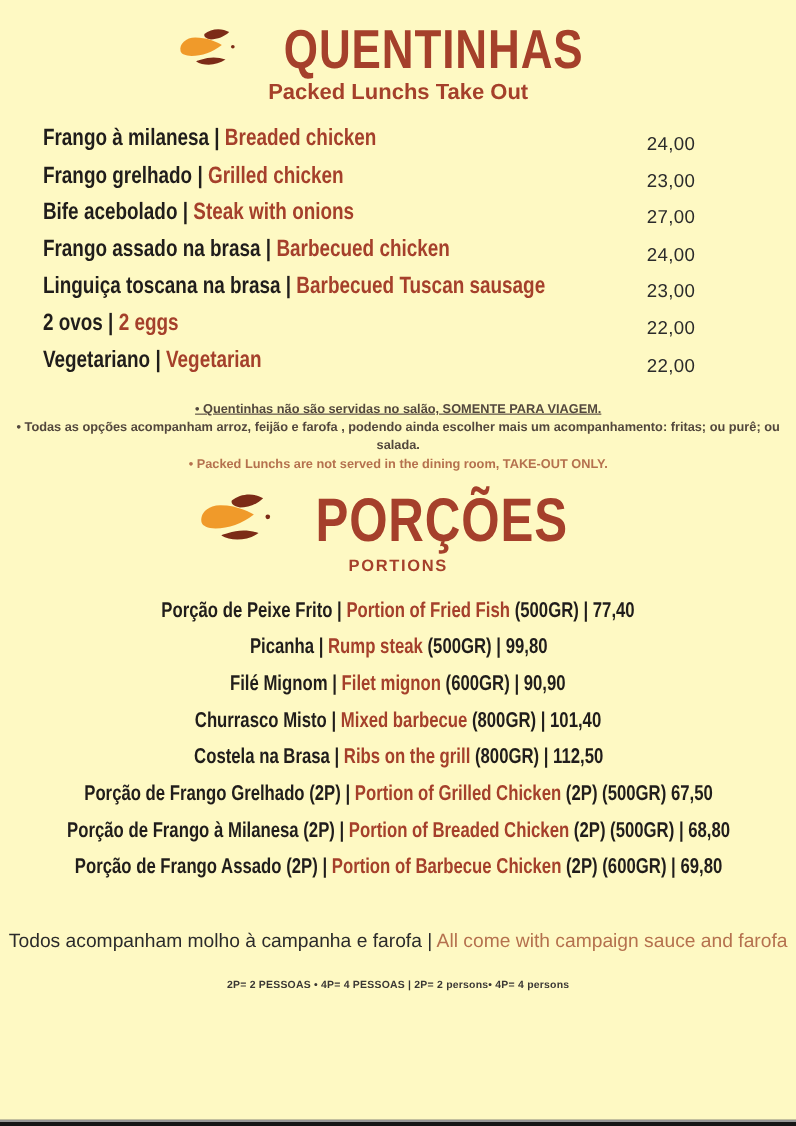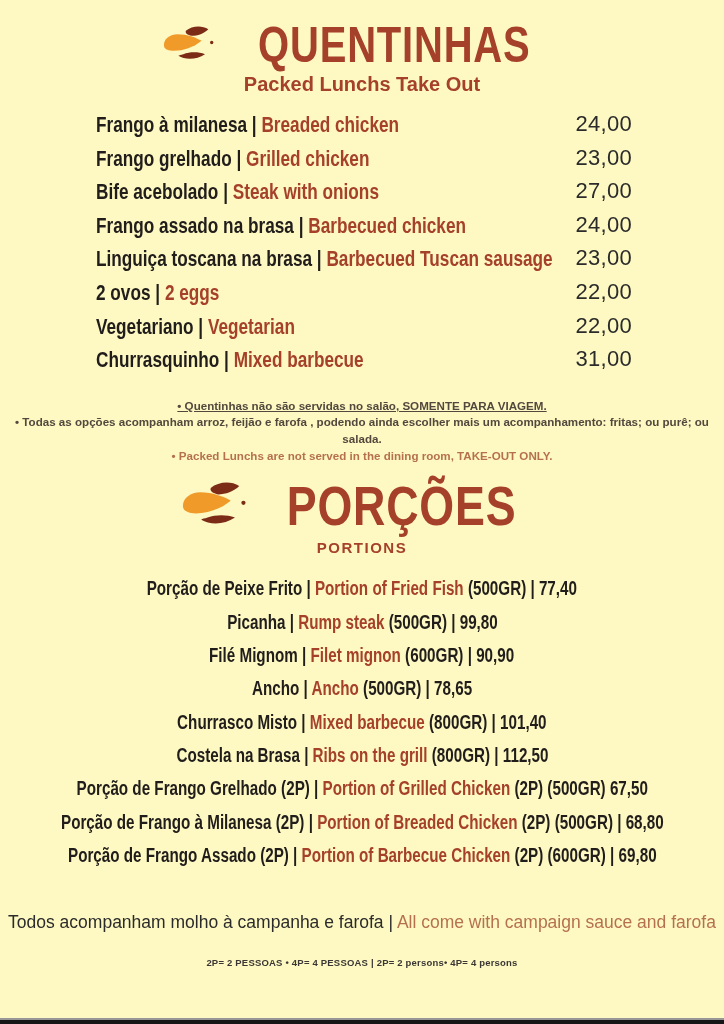--- a/index.html
+++ b/index.html
@@ -17,26 +17,26 @@
   .hdr2{margin-top:14px}
   .big-title{font-weight:bold;color:var(--rust);white-space:nowrap;line-height:1;
              transform:scaleX(.8);transform-origin:50% 50%;letter-spacing:1px}
   .t1{font-size:50px}
   .t2{font-size:56px}
   .subtitle{text-align:center;color:var(--rust);font-weight:bold}
   .sub1{font-size:20px;margin-top:3px}
   .sub2{font-size:15px;margin-top:5px;letter-spacing:1.5px}
 
   
-  .q-list{margin:15px 92px 0 96px}
+  .q-list{margin:15px 92px 0 39px}
   .q-row{position:relative;height:33.6px}
   .q-name{position:absolute;left:0;top:2px;font-weight:bold;font-size:21.5px;white-space:nowrap;
           transform:scaleX(.8);transform-origin:0 0;color:var(--dark)}
   .en{color:var(--rust)}
-  .q-price{position:absolute;right:0;top:0;font-size:22px;color:var(--price);letter-spacing:.3px}
+  .q-price{position:absolute;right:0;top:10px;font-size:17px;color:var(--price);letter-spacing:.3px}
 
   
   .notes{margin-top:18px;text-align:center;font-weight:bold;font-size:11.6px;line-height:16.6px}
   .note.dark{color:var(--note-dark)}
   .note.dark-underline{color:var(--note-dark);text-decoration:underline}
   .note.rust{color:var(--rust-light)}
   .note.rust-underline{color:var(--rust-light);}
 
   
   .p-list{margin-top:21px;display:flex;flex-direction:column;align-items:center}
@@ -93,24 +93,20 @@
         <span class="q-price">23,00</span>
       </div>
       <div class="q-row">
         <span class="q-name"><span class="pt">2 ovos</span><span class="sep"> | </span><span class="en">2 eggs</span></span>
         <span class="q-price">22,00</span>
       </div>
       <div class="q-row">
         <span class="q-name"><span class="pt">Vegetariano</span><span class="sep"> | </span><span class="en">Vegetarian</span></span>
         <span class="q-price">22,00</span>
       </div>
-      <div class="q-row">
-        <span class="q-name"><span class="pt">Churrasquinho</span><span class="sep"> | </span><span class="en">Mixed barbecue</span></span>
-        <span class="q-price">31,00</span>
-      </div>
     </div>
 
   <div class="notes">
       <div class="note dark-underline">• Quentinhas não são servidas no salão, SOMENTE PARA VIAGEM.</div>
       <div class="note dark">• Todas as opções acompanham arroz, feijão e farofa , podendo ainda escolher mais um acompanhamento: fritas; ou purê; ou salada.</div>
       <div class="note rust-underline">• Packed Lunchs are not served in the dining room, TAKE-OUT ONLY.</div>
     </div>
 
   <div class="hdr hdr2">
     <svg class="logo" width="76" height="56" viewBox="0 0 72 52">
@@ -127,23 +123,20 @@
       <div class="p-row">
         <span class="p-text"><span class="pt">Porção de Peixe Frito</span><span class="sep"> | </span><span class="en">Portion of Fried Fish</span> <span class="tail">(500GR) | 77,40</span></span>
       </div>
       <div class="p-row">
         <span class="p-text"><span class="pt">Picanha</span><span class="sep"> | </span><span class="en">Rump steak</span> <span class="tail">(500GR) | 99,80</span></span>
       </div>
       <div class="p-row">
         <span class="p-text"><span class="pt">Filé Mignom</span><span class="sep"> | </span><span class="en">Filet mignon</span> <span class="tail">(600GR) | 90,90</span></span>
       </div>
       <div class="p-row">
-        <span class="p-text"><span class="pt">Ancho</span><span class="sep"> | </span><span class="en">Ancho</span> <span class="tail">(500GR) | 78,65</span></span>
-      </div>
-      <div class="p-row">
         <span class="p-text"><span class="pt">Churrasco Misto</span><span class="sep"> | </span><span class="en">Mixed barbecue</span> <span class="tail">(800GR) | 101,40</span></span>
       </div>
       <div class="p-row">
         <span class="p-text"><span class="pt">Costela na Brasa</span><span class="sep"> | </span><span class="en">Ribs on the grill</span> <span class="tail">(800GR) | 112,50</span></span>
       </div>
       <div class="p-row">
         <span class="p-text"><span class="pt">Porção de Frango Grelhado (2P)</span><span class="sep"> | </span><span class="en">Portion of Grilled Chicken</span> <span class="tail">(2P) (500GR) 67,50</span></span>
       </div>
       <div class="p-row">
         <span class="p-text"><span class="pt">Porção de Frango à Milanesa (2P)</span><span class="sep"> | </span><span class="en">Portion of  Breaded Chicken</span> <span class="tail">(2P) (500GR) | 68,80</span></span>

